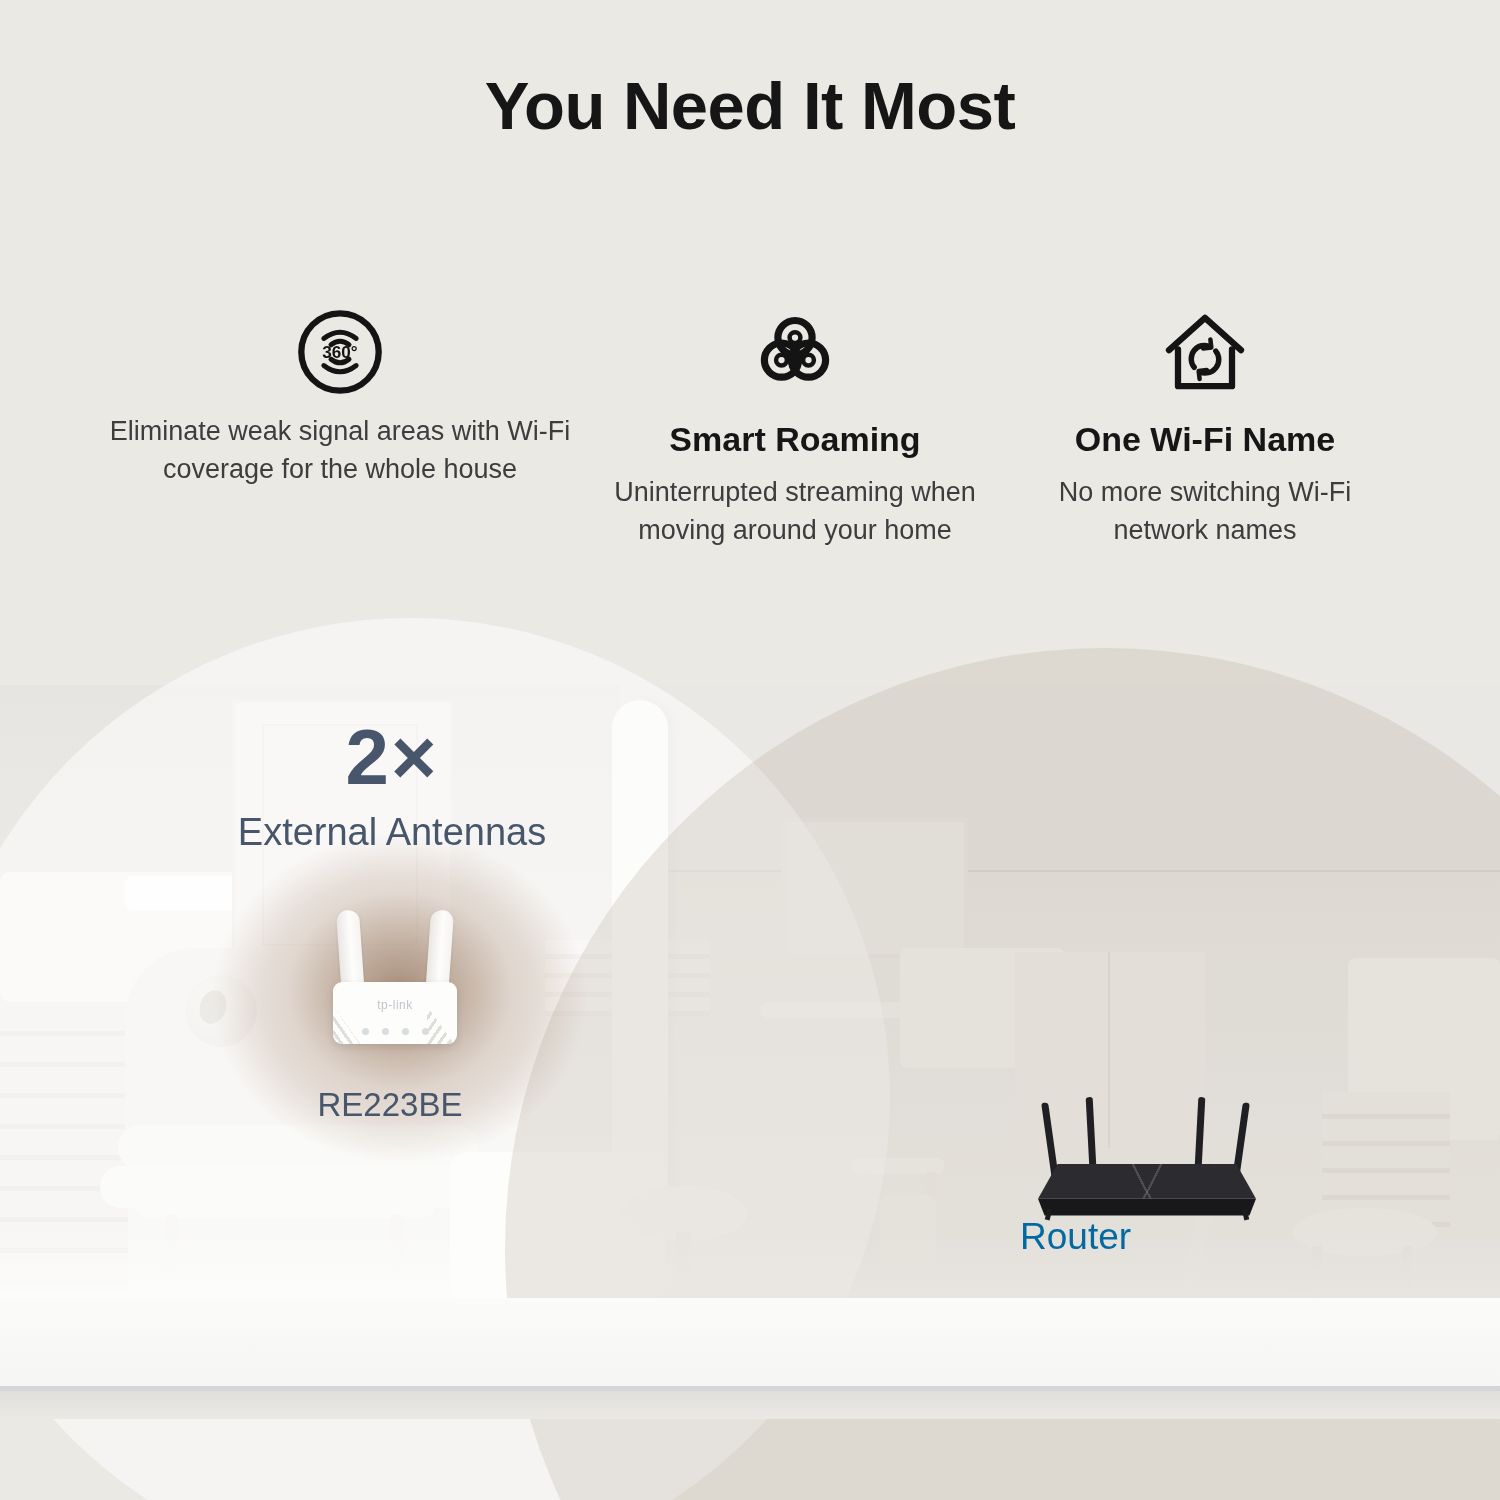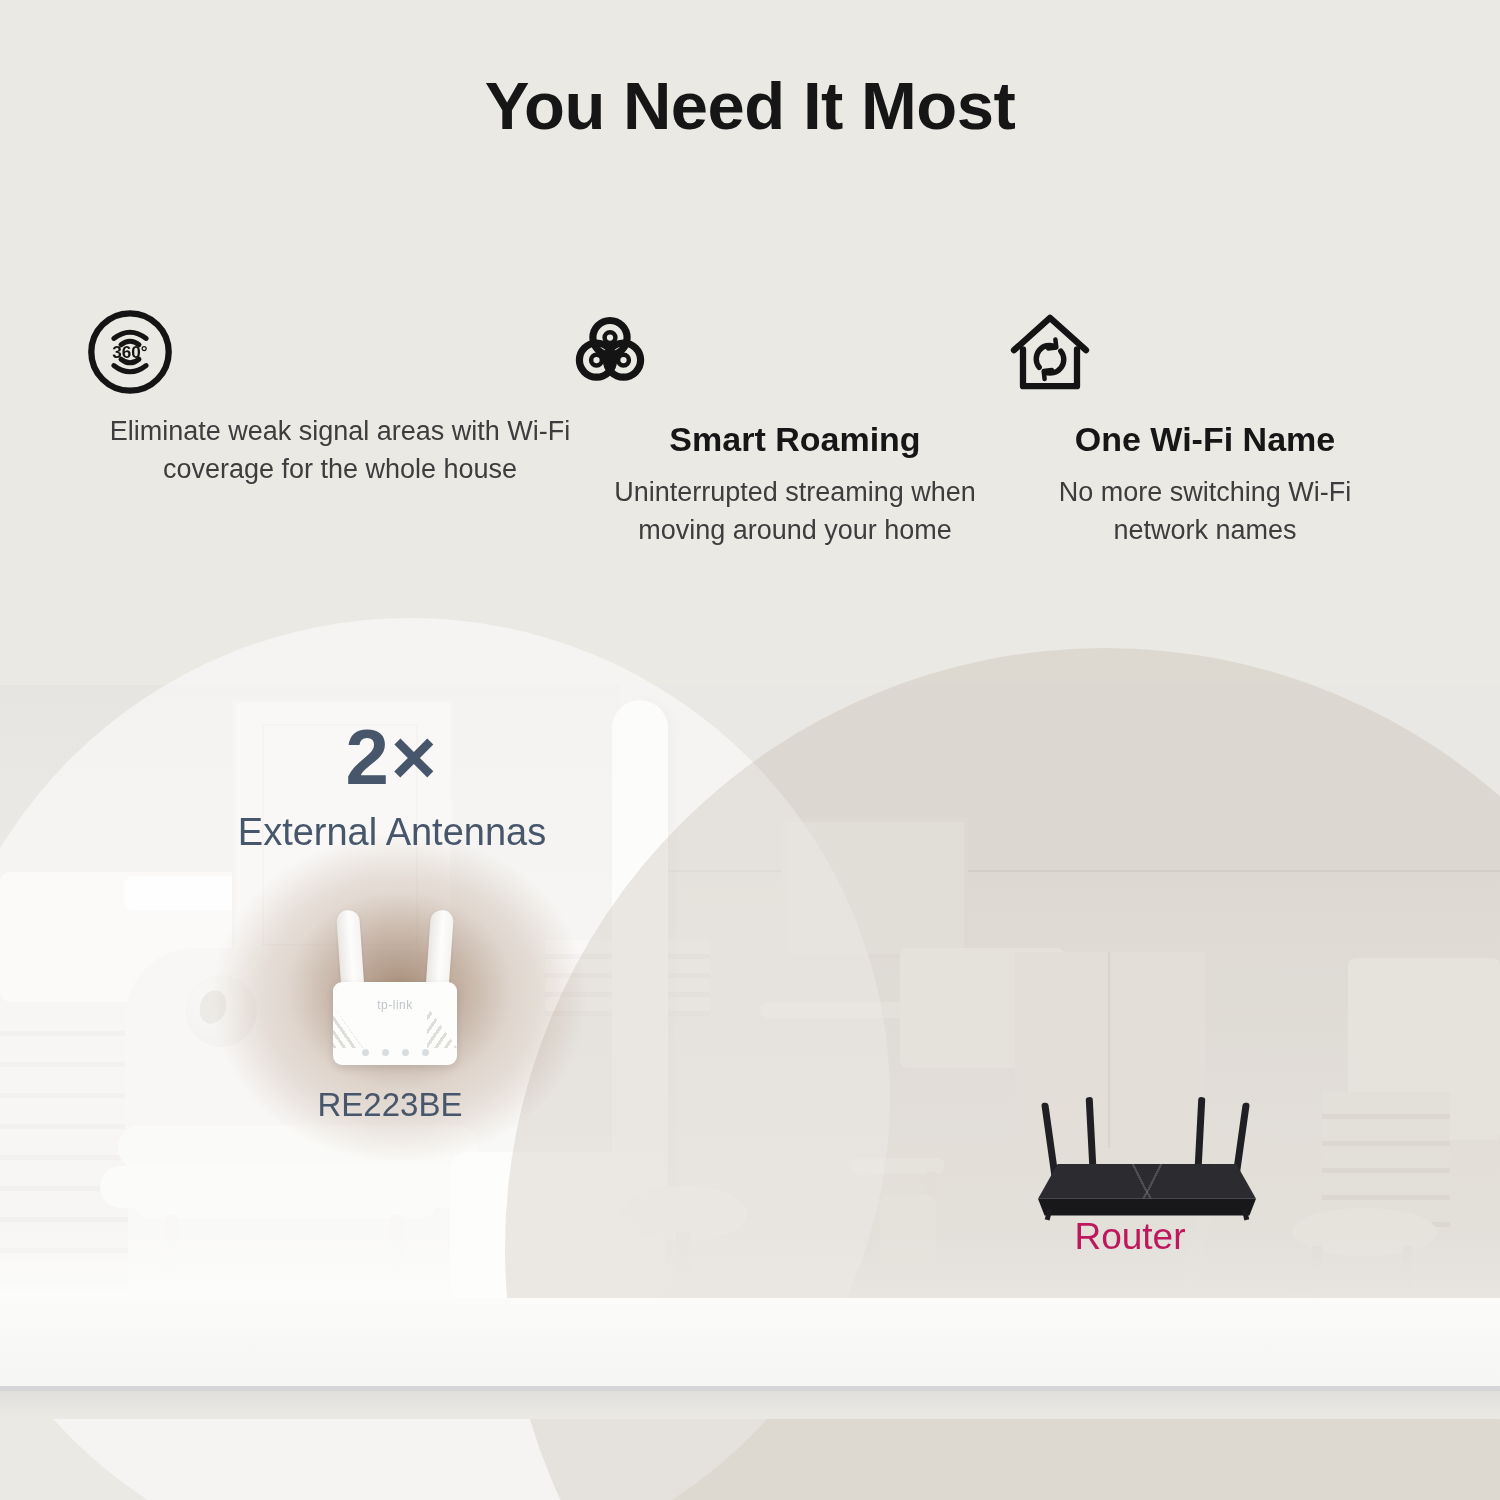--- a/index.html
+++ b/index.html
@@ -14,21 +14,21 @@
   
   .headline{position:absolute;top:72px;left:0;width:100%;text-align:center;z-index:10;}
   .headline .line{font-size:67px;font-weight:bold;letter-spacing:-0.5px;line-height:1;color:#161616;}
   .headline .line + .line{margin-top:56px;font-style:italic;}
 
   
   .feature{position:absolute;top:306px;text-align:center;z-index:10;}
   .f1{left:85px;width:510px;}
   .f2{left:565px;width:460px;}
   .f3{left:1005px;width:400px;}
-  .f-icon{height:92px;display:flex;align-items:center;}
+  .f-icon{height:92px;display:flex;align-items:center;justify-content:center;}
   .f-icon svg{height:90px;width:90px;}
   .f-head{margin-top:22px;font-size:34px;font-weight:bold;color:#161616;}
   .f-desc{margin:14px auto 0;font-size:27px;line-height:1.42;color:#3d3d3d;}
   .f1 .f-desc{max-width:505px;}
   .f2 .f-desc{max-width:440px;}
   .f3 .f-desc{max-width:350px;}
 
   
   .scene{position:absolute;inset:0;}
   .abs{position:absolute;}
@@ -88,21 +88,21 @@
   
   .callout{left:142px;top:712px;width:500px;text-align:center;z-index:6;color:#47566B;}
   .callout .count{font-size:78px;font-weight:bold;letter-spacing:2px;}
   .callout .lbl{margin-top:8px;font-size:38px;}
 
   
   .extender{left:330px;top:908px;width:130px;height:160px;z-index:6;}
   .ant{top:2px;width:23px;height:116px;border-radius:11px;background:linear-gradient(90deg,#E9E7E3,#FDFDFC 55%,#F4F3F0);box-shadow:0 1px 3px rgba(0,0,0,0.10);}
   .ant-l{left:14px;transform:rotate(-4deg);transform-origin:bottom center;}
   .ant-r{right:14px;transform:rotate(4deg);transform-origin:bottom center;}
-  .ext-body{left:3px;top:74px;width:124px;height:83px;border-radius:9px;background:#FDFDFC;box-shadow:0 3px 8px rgba(0,0,0,0.10);overflow:hidden;}
+  .ext-body{left:3px;top:74px;width:124px;height:62px;border-radius:9px;background:#FDFDFC;box-shadow:0 3px 8px rgba(0,0,0,0.10);overflow:hidden;}
   .ext-logo{position:absolute;top:16px;left:0;width:100%;text-align:center;font-size:12px;color:#C2C5CC;letter-spacing:0.5px;}
   .vent{position:absolute;top:24px;width:30px;height:42px;background:repeating-linear-gradient(55deg,#E0DEDA 0 3px,transparent 3px 8px);}
   .vent-l{left:0;clip-path:polygon(0 0,100% 100%,0 100%);}
   .vent-r{right:0;clip-path:polygon(100% 0,100% 100%,0 100%);transform:scaleX(-1);}
   .leds{position:absolute;bottom:9px;left:0;width:100%;display:flex;justify-content:center;gap:13px;}
   .led{width:7px;height:7px;border-radius:50%;background:#D8DDE0;}
   .ext-label{left:255px;top:1086px;width:270px;text-align:center;font-size:33px;color:#47566B;z-index:6;}
 
   
   .router{left:1038px;top:1102px;width:218px;height:118px;z-index:6;}
@@ -114,21 +114,21 @@
   .rbody{left:0;top:62px;width:218px;height:56px;}
   .rtop{position:absolute;left:0;top:0;width:100%;height:100%;
     background:
       linear-gradient(63deg,transparent 49.5%,rgba(255,255,255,0.16) 49.5% 50.5%,transparent 50.5%),
       linear-gradient(-63deg,transparent 49.5%,rgba(255,255,255,0.16) 49.5% 50.5%,transparent 50.5%),
       #2C2C30;
     clip-path:polygon(9% 0,91% 0,100% 62%,0 62%);}
   .rfront{position:absolute;left:0;top:0;width:100%;height:100%;background:#18181B;clip-path:polygon(0 62%,100% 62%,97% 92%,3% 92%);}
   .rfoot1{position:absolute;left:8px;bottom:0;width:5px;height:11px;background:#1c1c1f;transform:rotate(14deg);}
   .rfoot2{position:absolute;right:8px;bottom:0;width:5px;height:11px;background:#1c1c1f;transform:rotate(-14deg);}
-  .router-label{left:1020px;top:1216px;width:220px;text-align:center;font-size:37px;color:#be185d;z-index:6;}
+  .router-label{left:1020px;top:1216px;width:220px;font-size:37px;color:#0369a1;z-index:6;}
 
   
   .floor-white{left:0;top:1298px;width:1500px;height:88px;background:linear-gradient(180deg,#FBFBFA,#F5F5F4);z-index:5;}
   .floor-edge{left:0;top:1386px;width:1500px;height:5px;background:#D5D5D7;z-index:5;}
   .floor-shadow{left:0;top:1391px;width:1500px;height:28px;background:linear-gradient(180deg,#E0DFDD,#EBE9E4);z-index:5;}
 </style>
 </head>
 <body>
 
 <div class="canvas">

